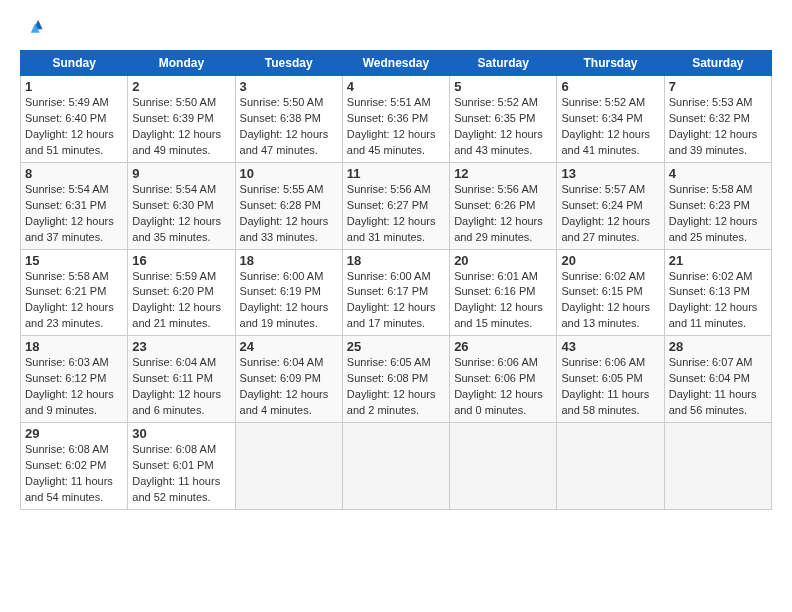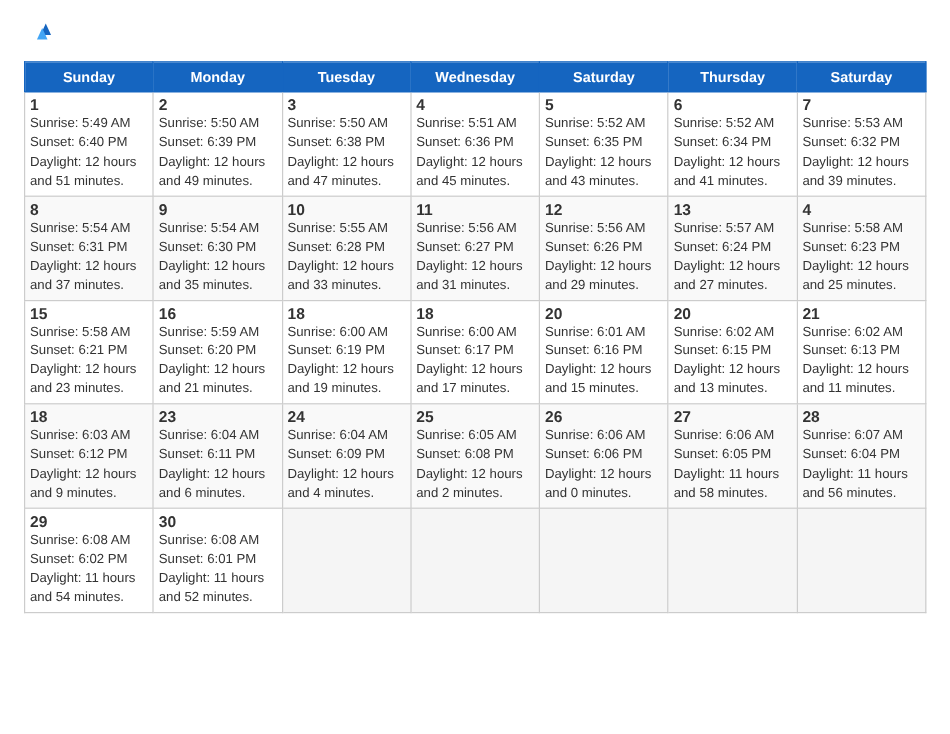--- a/index.html
+++ b/index.html
@@ -316,21 +316,21 @@
 and 2 minutes.</div>
           </td>
           <td>
             <span class="day-number">26</span>
             <div class="day-info" style="white-space: pre-line;">Sunrise: 6:06 AM
 Sunset: 6:06 PM
 Daylight: 12 hours
 and 0 minutes.</div>
           </td>
           <td>
-            <span class="day-number">27</span>
+            <span class="day-number">43</span>
             <div class="day-info" style="white-space: pre-line;">Sunrise: 6:06 AM
 Sunset: 6:05 PM
 Daylight: 11 hours
 and 58 minutes.</div>
           </td>
           <td>
             <span class="day-number">28</span>
             <div class="day-info" style="white-space: pre-line;">Sunrise: 6:07 AM
 Sunset: 6:04 PM
 Daylight: 11 hours

